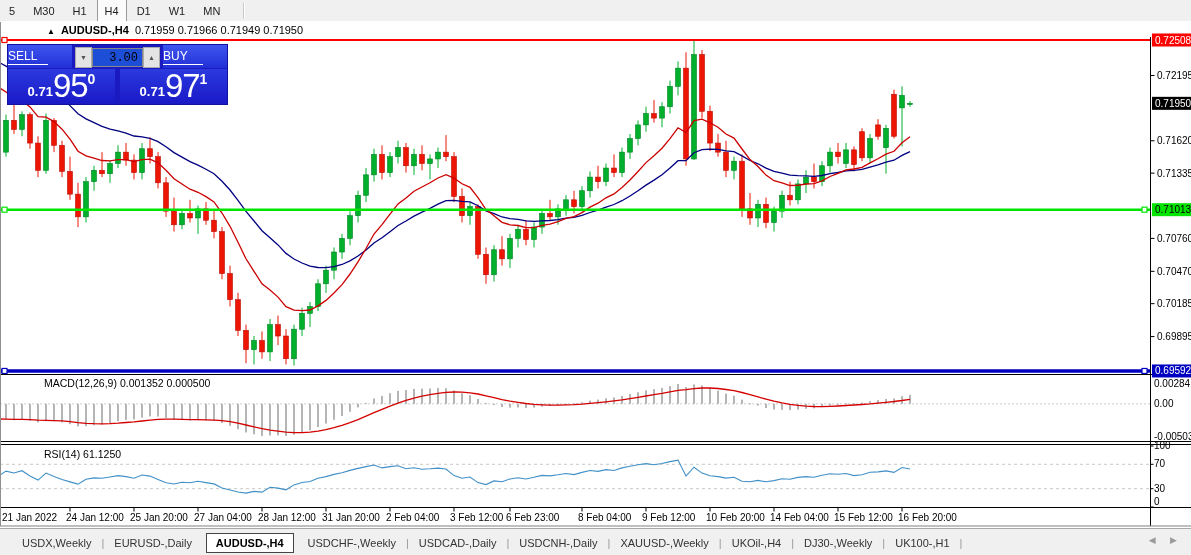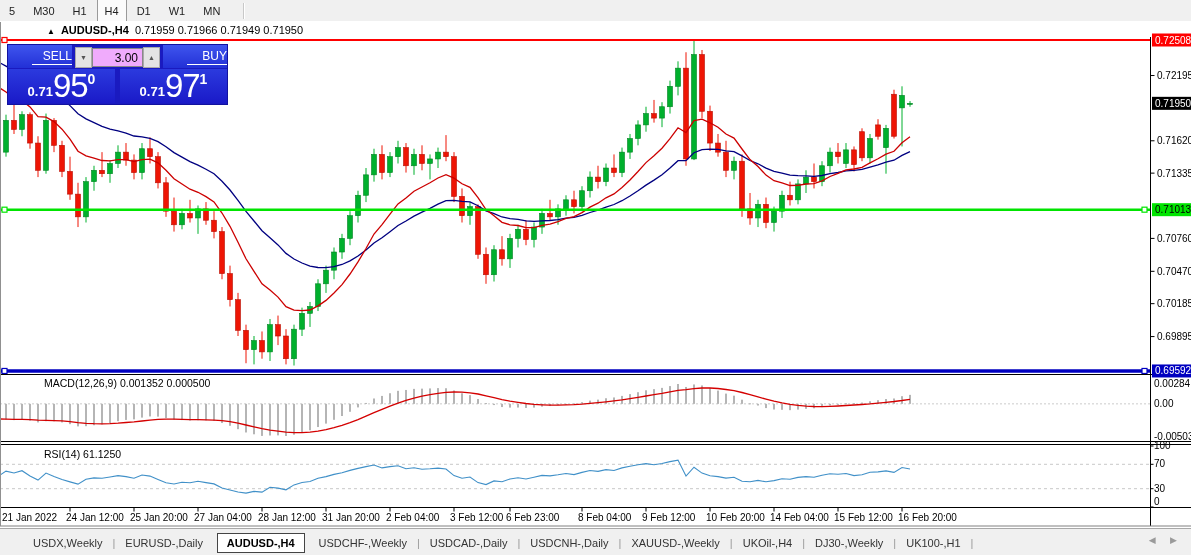--- a/index.html
+++ b/index.html
@@ -16,36 +16,36 @@
   #titlebar{position:absolute;left:4px;top:3px;height:14px;font-size:11px;color:#000;z-index:5;margin-left:43px;}
   #titlebar .tri{font-size:8px;margin-right:6px;}
   #titlebar b{font-weight:700;}
   #chartsvg{position:absolute;left:0;top:0;}
   .ind-label{position:absolute;left:4px;font-size:10.5px;color:#000;z-index:4;margin-left:40px;}
   
   #trade-panel{position:absolute;left:8px;top:24px;width:219px;height:59px;background:#1a1ac0;
     z-index:6;padding:0;box-shadow:0 0 0 1px #1212a0;}
   #tp-top{position:absolute;left:0;top:0;width:219px;height:23px;display:flex;}
   .tp-btn{width:64px;height:23px;background:linear-gradient(#3f55ee,#2230d6);color:#fff;
-    font-size:12px;display:flex;flex-direction:column;align-items:flex-end;justify-content:center;cursor:pointer;}
+    font-size:12px;display:flex;flex-direction:column;align-items:flex-start;justify-content:center;cursor:pointer;}
   .tp-btn .ul{width:40px;height:1px;background:#fff;margin-top:1px;}
   #tp-spin{flex:1;height:23px;background:#1a1ac0;display:flex;align-items:center;padding:1px 3px;}
   .spin-btn{width:15px;height:19px;background:#e4e4e4;border:1px solid #aaa;color:#555;font-size:7px;
     display:flex;align-items:center;justify-content:center;cursor:pointer;}
-  #vol-field{flex:1;height:17px;background:#f0abfc;border:1px solid #888;font-size:12px;color:#000;
-    display:flex;align-items:center;justify-content:flex-end;padding-right:4px;}
+  #vol-field{flex:1;height:17px;background:#1d4ed8;border:1px solid #888;font-size:12px;color:#000;
+    display:flex;align-items:center;justify-content:flex-end;padding-right:4px;font-family:Liberation Mono, monospace;}
   .tp-price{position:absolute;top:24px;height:34px;width:107px;background:linear-gradient(#2b3ade,#1a1ac8);
     color:#fff;display:flex;align-items:baseline;justify-content:center;cursor:pointer;text-align:right;}
   .tp-price .small{font-size:13px;font-weight:700;align-self:flex-end;margin-bottom:4px;}
   .tp-price .big{font-size:33px;font-weight:400;line-height:33px;letter-spacing:-1px;}
   .tp-price .sup{font-size:14px;font-weight:700;align-self:flex-start;margin-top:2px;}
   
   #tabbar{position:absolute;left:0;top:528px;width:1191px;height:27px;background:#f0f0f0;
     border-top:1px solid #a8a8a8;display:flex;align-items:center;}
-  #tabs{display:flex;align-items:center;padding-left:24px;height:100%;}
+  #tabs{display:flex;align-items:center;padding-left:13px;height:100%;}
   .tab{font-size:11px;color:#333;padding:4px 9px;white-space:nowrap;cursor:pointer;}
   .tab.active{background:#fff;border:1px solid #444;font-weight:700;color:#000;padding:3px 9px;}
   .tab-div{color:#999;font-size:11px;margin:0 1px;}
   #tab-arrows{position:absolute;right:14px;top:6px;font-size:9px;color:#9a9a9a;}
   #tab-arrows span{margin-left:12px;cursor:pointer;}
 </style>
 </head>
 <body>
 
 <div id="app">

